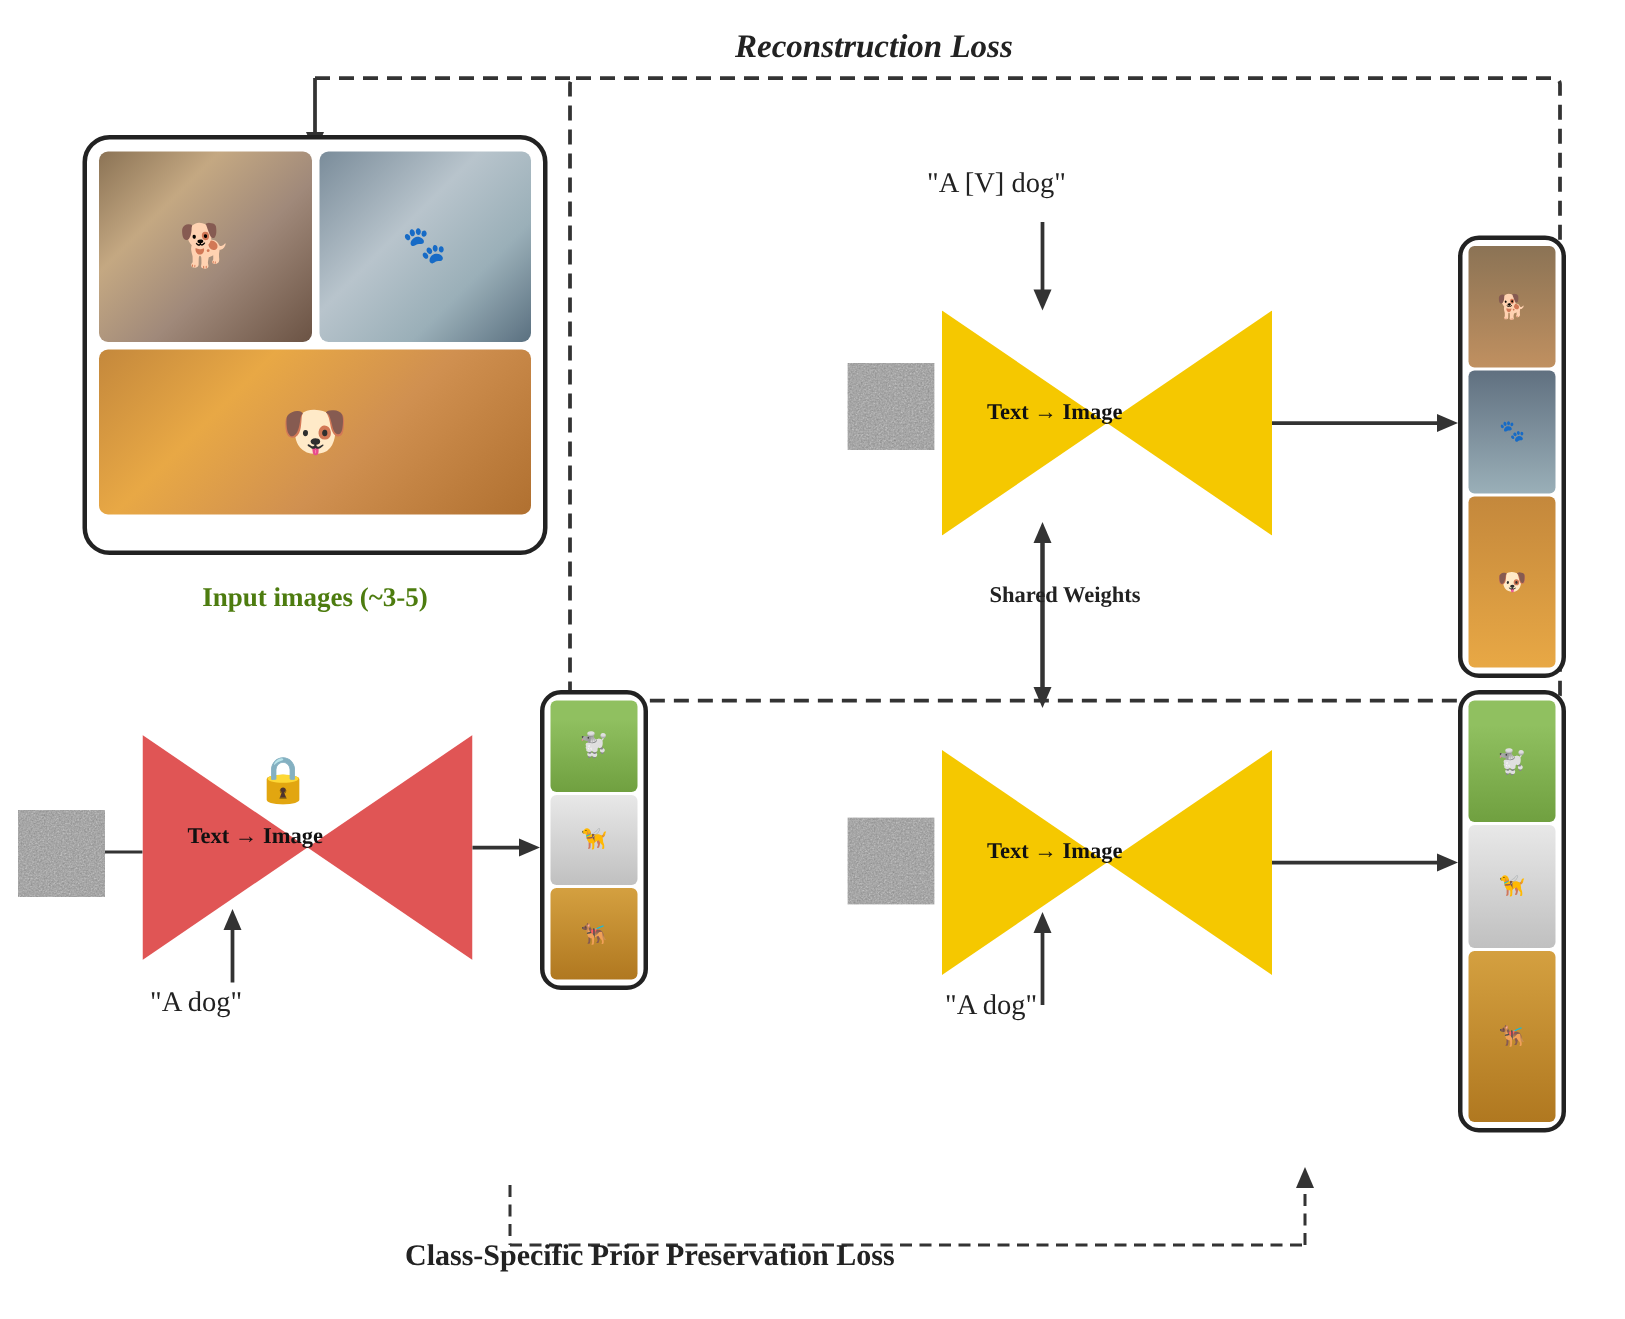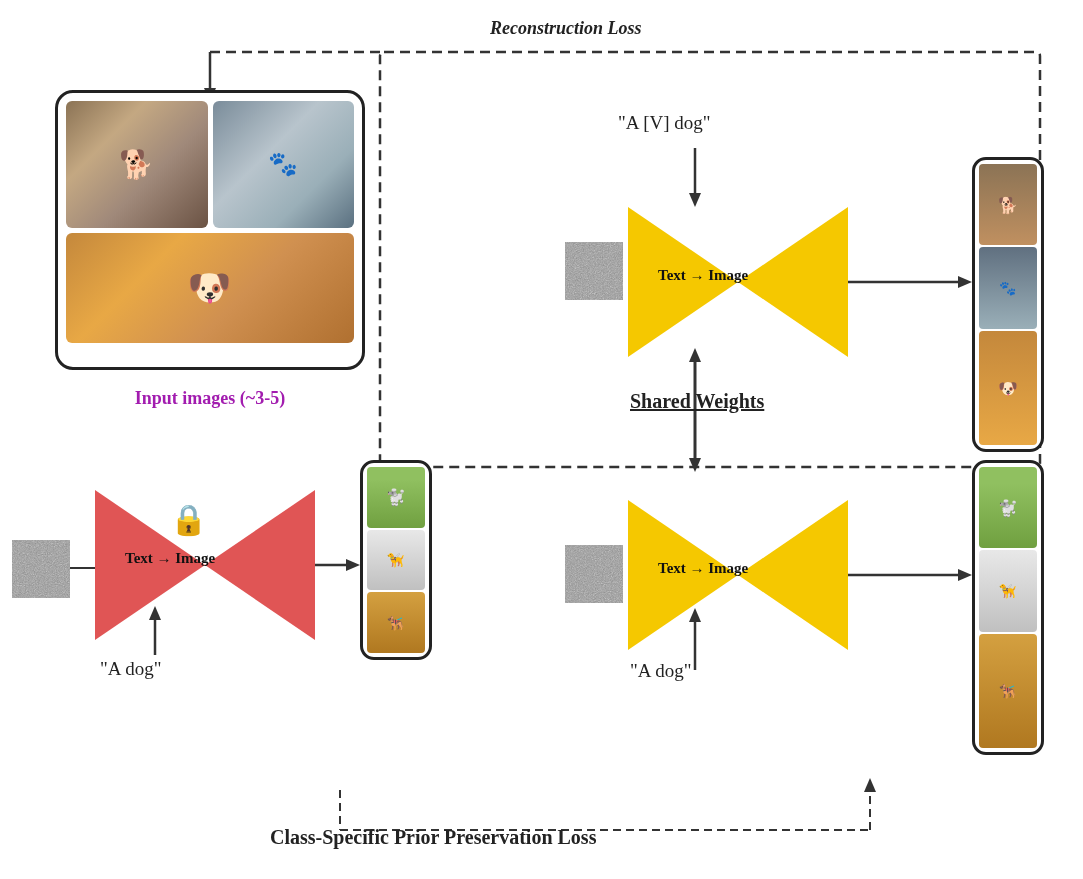--- a/index.html
+++ b/index.html
@@ -17,21 +17,21 @@
       height: 879px;
       position: relative;
     }
 
     
     .reconstruction-loss {
       position: absolute;
       top: 18px;
       left: 490px;
       font-style: italic;
-      font-size: 18px;
+      font-size: 22px;
       font-weight: 600;
       color: #222;
     }
 
     
     .input-images-box {
       position: absolute;
       top: 90px;
       left: 55px;
       width: 310px;
@@ -91,21 +91,21 @@
     }
 
     .input-images-label {
       position: absolute;
       top: 388px;
       left: 55px;
       width: 310px;
       text-align: center;
       font-size: 18px;
       font-weight: bold;
-      color: #a21caf;
+      color: #4d7c0f;
     }
 
     
     .phone-strip {
       position: absolute;
       width: 72px;
       height: 200px;
       border: 3px solid #222;
       border-radius: 14px;
       background: #fff;
@@ -269,21 +269,21 @@
     <line x1="315" y1="565" x2="348" y2="565" stroke="#333" stroke-width="2.5"></line>
     <polygon points="346,559 360,565 346,571" fill="#333"></polygon>
   </svg>
 
   <div style="position:absolute; top:112px; left:618px; font-size:19px; color:#222; font-family:Georgia,serif;">"A [V] dog"</div>
 
   <div style="position:absolute; top:658px; left:100px; font-size:19px; color:#222; font-family:Georgia,serif;">"A dog"</div>
 
   <div style="position:absolute; top:660px; left:630px; font-size:19px; color:#222; font-family:Georgia,serif;">"A dog"</div>
 
-  <div style="position:absolute; top:388px; left:630px; font-size:20px; font-weight:bold; color:#222; width:160px; line-height:1.3;text-decoration:underline;">Shared
+  <div style="position:absolute; top:388px; left:630px; font-size:15px; font-weight:bold; color:#222; text-align:center; width:160px; line-height:1.3;">Shared
 Weights</div>
 
   <div class="phone-strip" style="top:460px; left:360px;">
     <div class="phone-img phone-img-w1"></div>
     <div class="phone-img phone-img-w2"></div>
     <div class="phone-img phone-img-w3"></div>
   </div>
 
   <div class="phone-strip" style="top:157px; left:972px; height:295px;">
     <div class="phone-img phone-img-1"></div>

